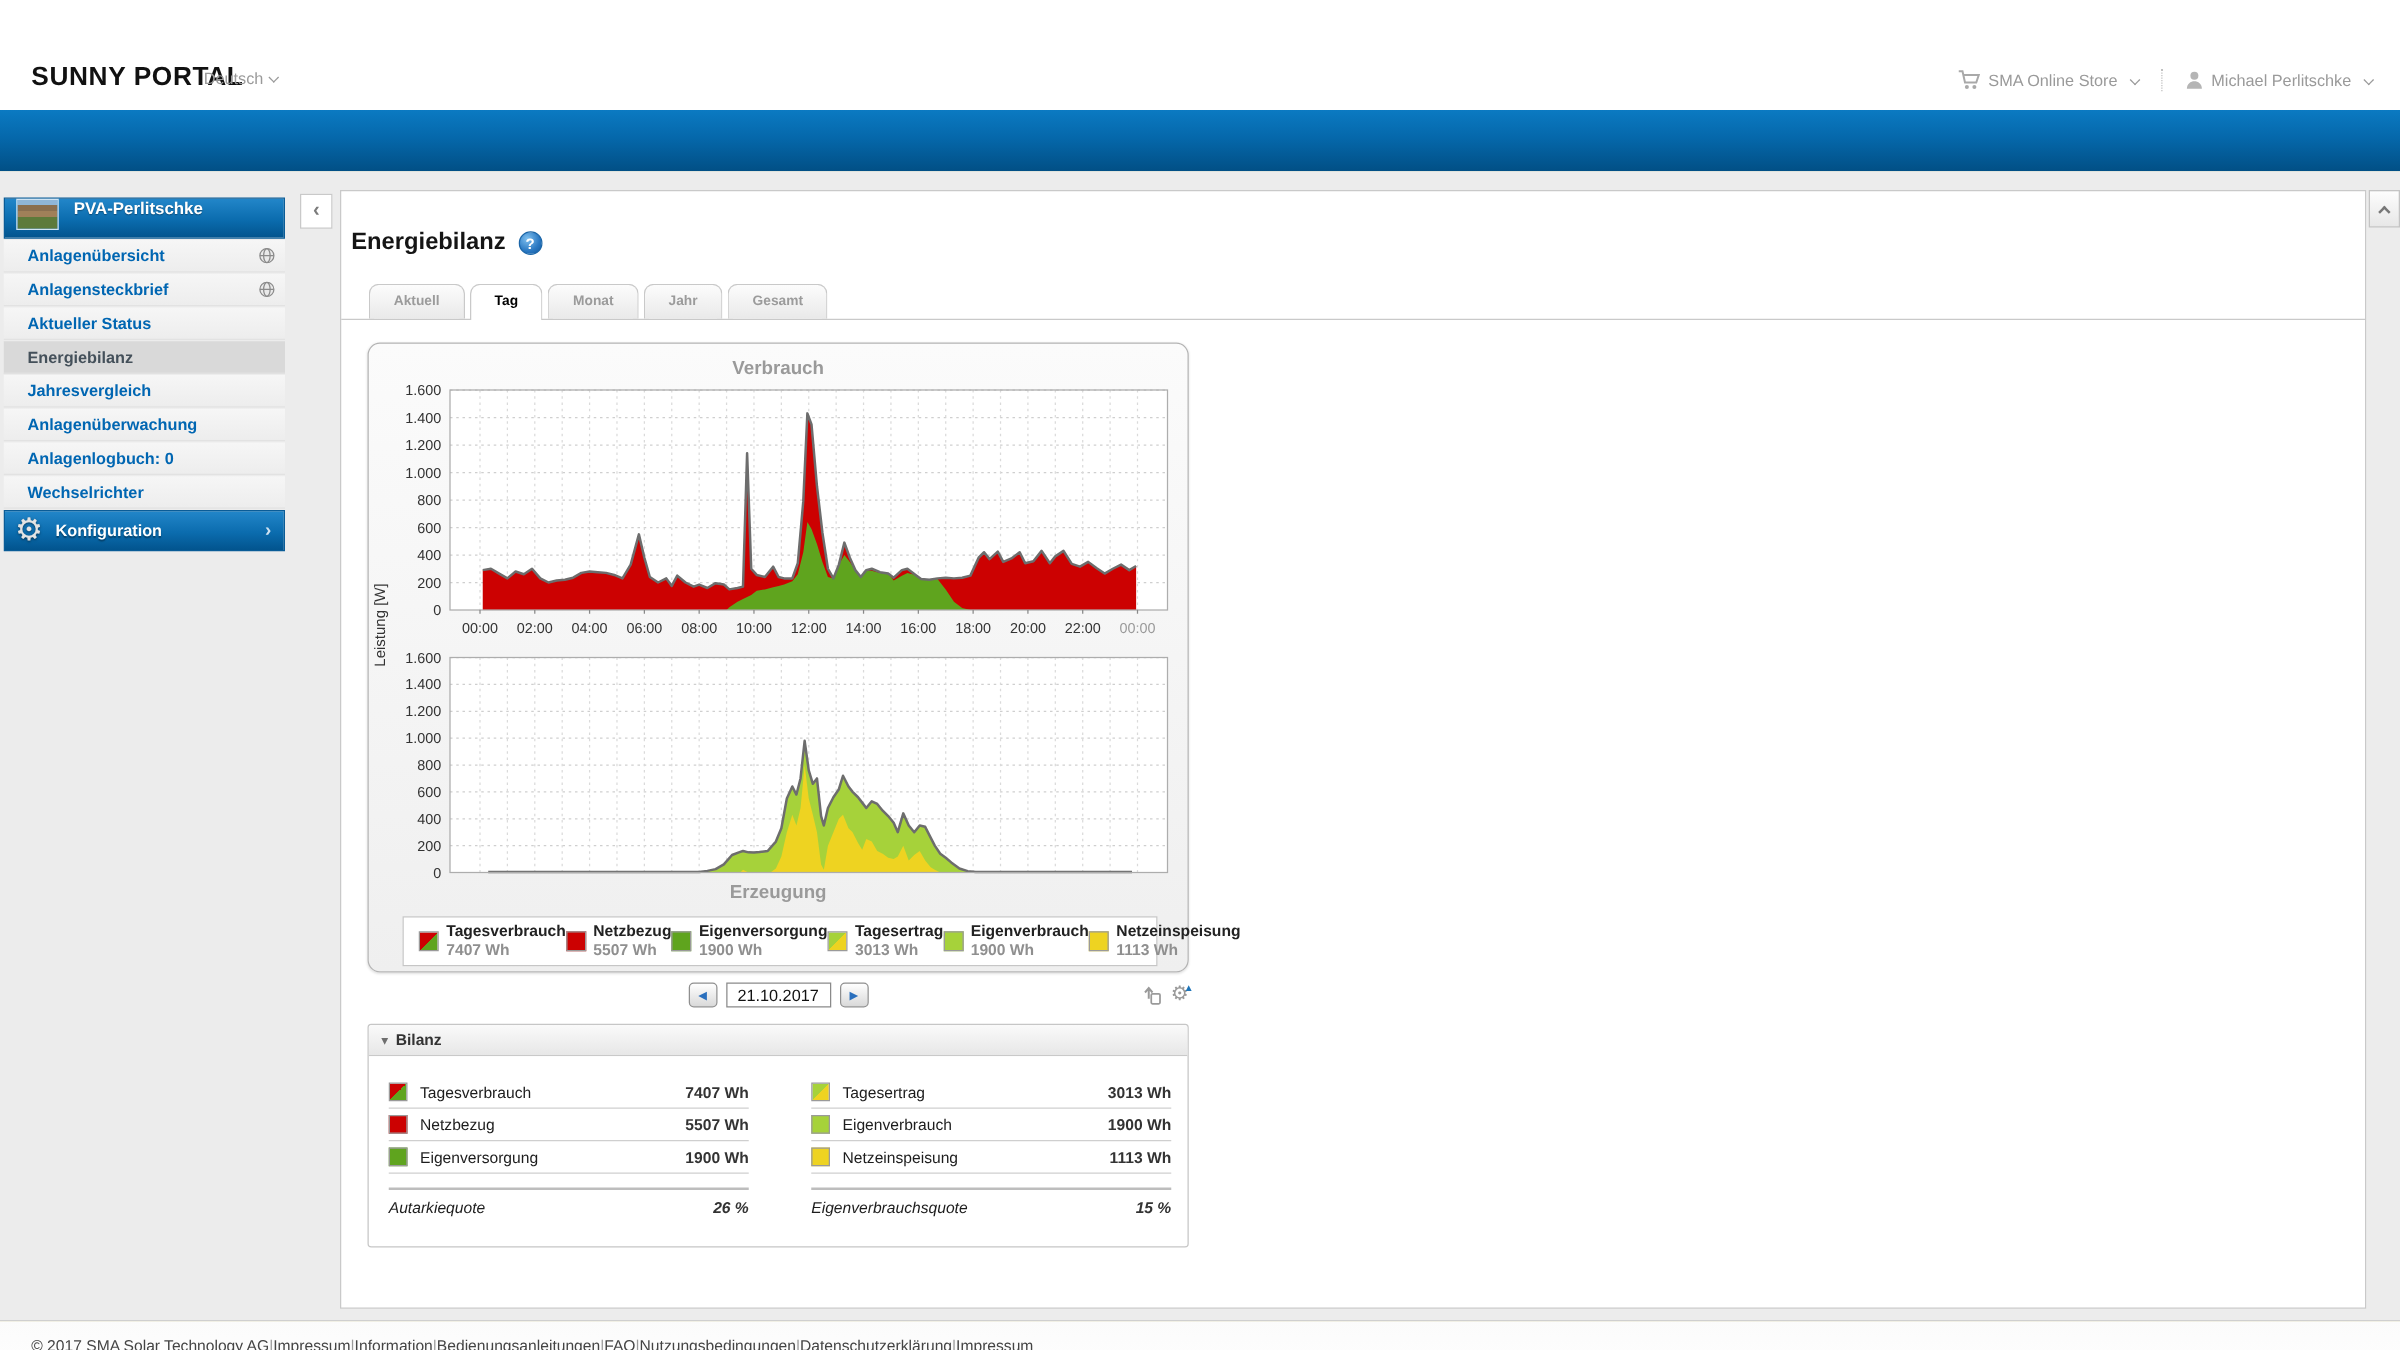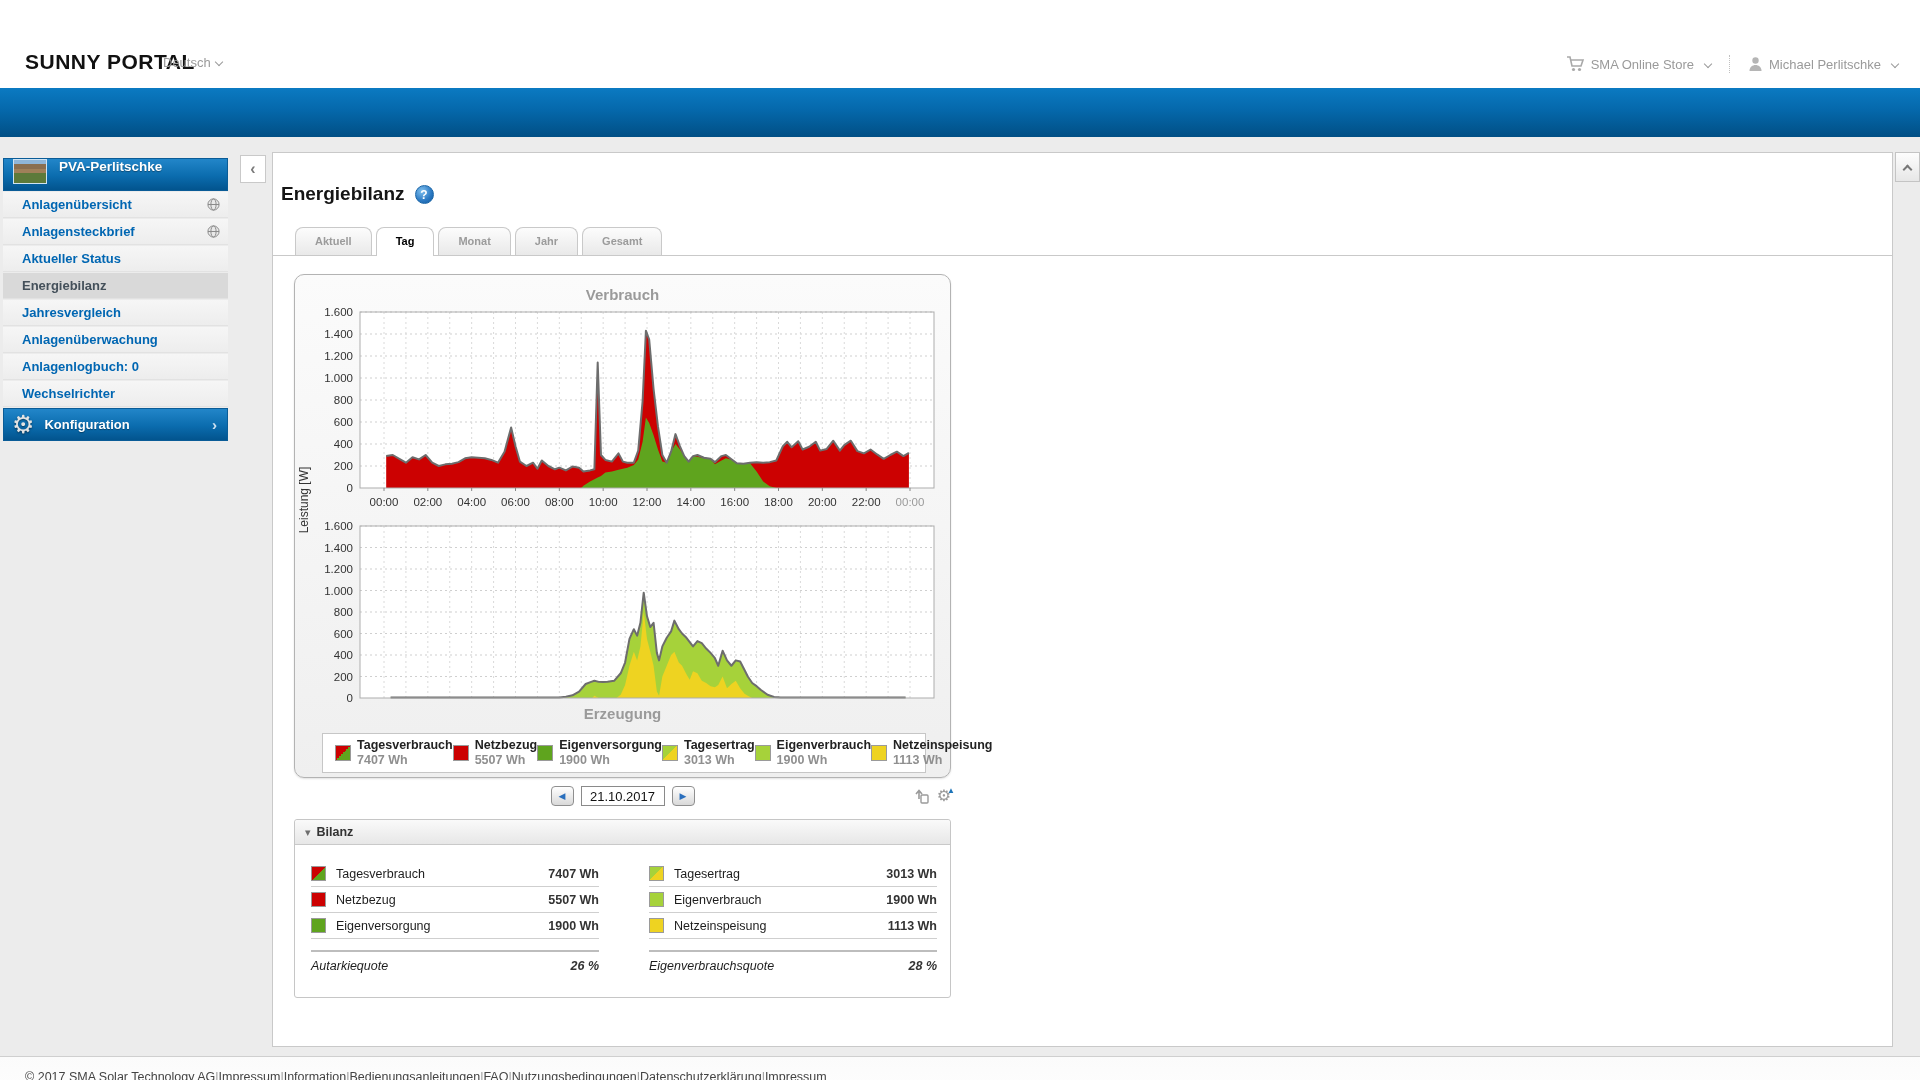--- a/index.html
+++ b/index.html
@@ -422,21 +422,21 @@
               <span class="bz-lab">Eigenverbrauch</span>
               <span class="bz-val">1900 Wh</span>
             </div>
           <div class="bz-row">
               <span class="bz-sw" style="background: rgb(238, 211, 33);"></span>
               <span class="bz-lab">Netzeinspeisung</span>
               <span class="bz-val">1113 Wh</span>
             </div>
           <div class="bz-quote">
               <span class="bz-lab">Eigenverbrauchsquote</span>
-              <span class="bz-val">28 %</span>
+              <span class="bz-val">15 %</span>
             </div>
         </div>
       </div>
     </div>
   </div>
 
   <div class="footer">
     <div class="row">
       <span>© 2017 SMA Solar Technology AG</span>
         <span class="fsep">|</span>

